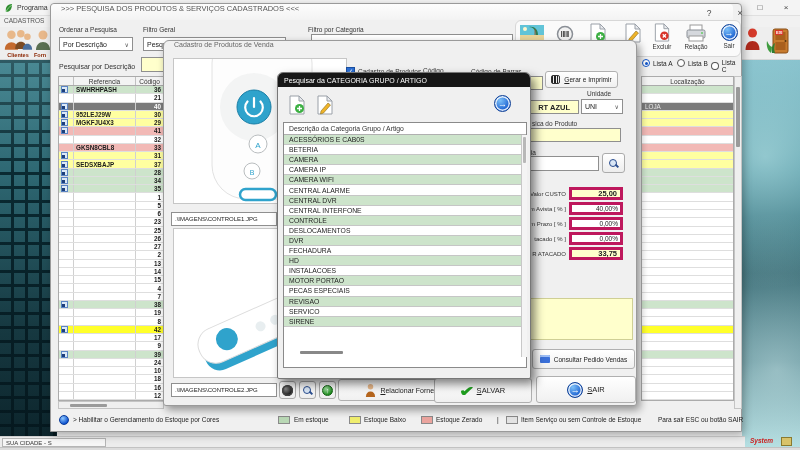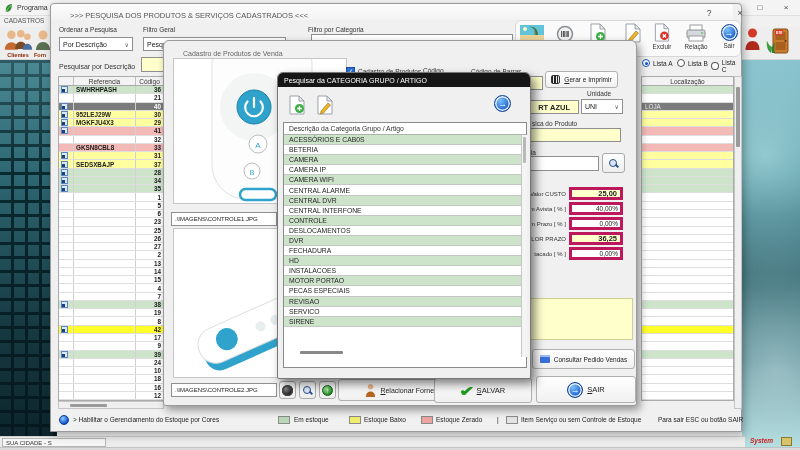--- a/index.html
+++ b/index.html
@@ -21,21 +21,21 @@
 .desktop-r{left:742px;top:60px;width:58px;height:387px;z-index:0;
 background:radial-gradient(circle at 40% 25%,rgba(220,255,255,.5),transparent 45%),radial-gradient(circle at 60% 80%,rgba(230,250,250,.55),transparent 50%),linear-gradient(180deg,#7fbcc8 0%,#418a98 28%,#1d5560 55%,#2e6b77 78%,#a5d6da 100%)}
 .taskbar{left:0;top:436px;width:745px;height:11px;background:#ececec;border-top:1px solid #cfcfcf;z-index:1}
 .status-cell{left:2px;top:1px;width:104px;height:9px;background:#f6f6f6;border:1px solid #b5b5b5;font-size:6px;display:flex;align-items:center;padding-left:3px;color:#333}
 .bottom-strip{left:0;top:447px;width:800px;height:3px;background:#dcdcdc;border-top:1px solid #c2c2c2;z-index:2}
 
 .win{position:absolute;background:#f0f0f0;border:1px solid #9a9a9a}
 #pesquisa-win{left:50px;top:3px;width:692px;height:429px;z-index:10;border-radius:4px 4px 0 0;box-shadow:2px 3px 8px rgba(0,0,0,.3)}
 #cadastro-win{left:163px;top:40px;width:474px;height:366px;z-index:20;border-radius:6px 6px 3px 3px;box-shadow:3px 4px 9px rgba(0,0,0,.4)}
 #categoria-dialog{left:277px;top:72px;width:254px;height:307px;z-index:30;border-radius:6px 6px 2px 2px;border:1px solid #777;box-shadow:4px 5px 10px rgba(0,0,0,.5);background:#f0f0f0}
-.titlebar-lite{left:0;top:0;right:8px;height:16px;display:flex;align-items:flex-end;padding-left:19px;color:#555;font-size:7.5px;background:linear-gradient(#fdfdfd,#f3f3f3);border-radius:4px 4px 0 0}
+.titlebar-lite{left:0;top:0;right:8px;height:16px;display:flex;align-items:flex-start;padding-left:10px;color:#555;font-size:7.5px;background:linear-gradient(#fdfdfd,#f3f3f3);border-radius:4px 4px 0 0}
 .dlg-titlebar{left:0;top:0;right:0;height:14px;background:#161616;border-radius:5px 5px 0 0;display:flex;align-items:center;padding-left:6px;color:#fff;font-size:7px}
 
 .input{position:absolute;background:#fff;border:1px solid #8f8f8f;font-size:7px;display:flex;align-items:center;padding:0 3px;overflow:hidden}
 .yellow{background:#ffffcc}
 .selectbox{justify-content:space-between}
 .chev{color:#555;font-size:6px}
 .btn{position:absolute;background:linear-gradient(#ffffff,#f0f0f0);border:1px solid #b0b0b0;border-radius:3px;display:flex;align-items:center;justify-content:center;gap:4px;font-size:7px;color:#222}
 .btn .ul::first-letter{text-decoration:underline}
 .label{position:absolute;font-size:6.5px;color:#333;white-space:nowrap}
 .bluearrow{border-radius:50%;background:radial-gradient(circle at 35% 30%,#7cc0f8,#1a5fd0 72%);border:1px solid #0d3f96;color:#fff;display:flex;align-items:center;justify-content:center;font-weight:bold;box-shadow:inset 0 0 0 1.5px rgba(255,255,255,.85)}
@@ -618,26 +618,26 @@
       </div>
       <div class="prow">
         <span class="plabel">m Avista [ % ]</span>
         <span class="pval vw">40,00%</span>
       </div>
       <div class="prow">
         <span class="plabel">m Prazo [ % ]</span>
         <span class="pval vw">0,00%</span>
       </div>
       <div class="prow">
-        <span class="plabel">LOR PRAZO</span>
-        <span class="pval vy">36,25</span>
-      </div>
-      <div class="prow">
         <span class="plabel">tacado [ % ]</span>
         <span class="pval vw">0,00%</span>
+      </div>
+      <div class="prow">
+        <span class="plabel">R ATACADO</span>
+        <span class="pval vy">33,75</span>
       </div>
     </div>
 
   <div class="abs" style="left:297px;top:257px;width:172px;height:42px;background:#ffffcc;border:1px solid #cfcf95"></div>
   <div class="btn" style="left:368px;top:308px;width:103px;height:20px;font-size:6.5px">
     <span style="width:10px;height:8px;background:#3a6fd8;border-radius:1px;box-shadow:inset 0 2px 0 #9cbdf5"></span>
     <span>Consultar Pedido Vendas</span>
   </div>
 </div>
 

